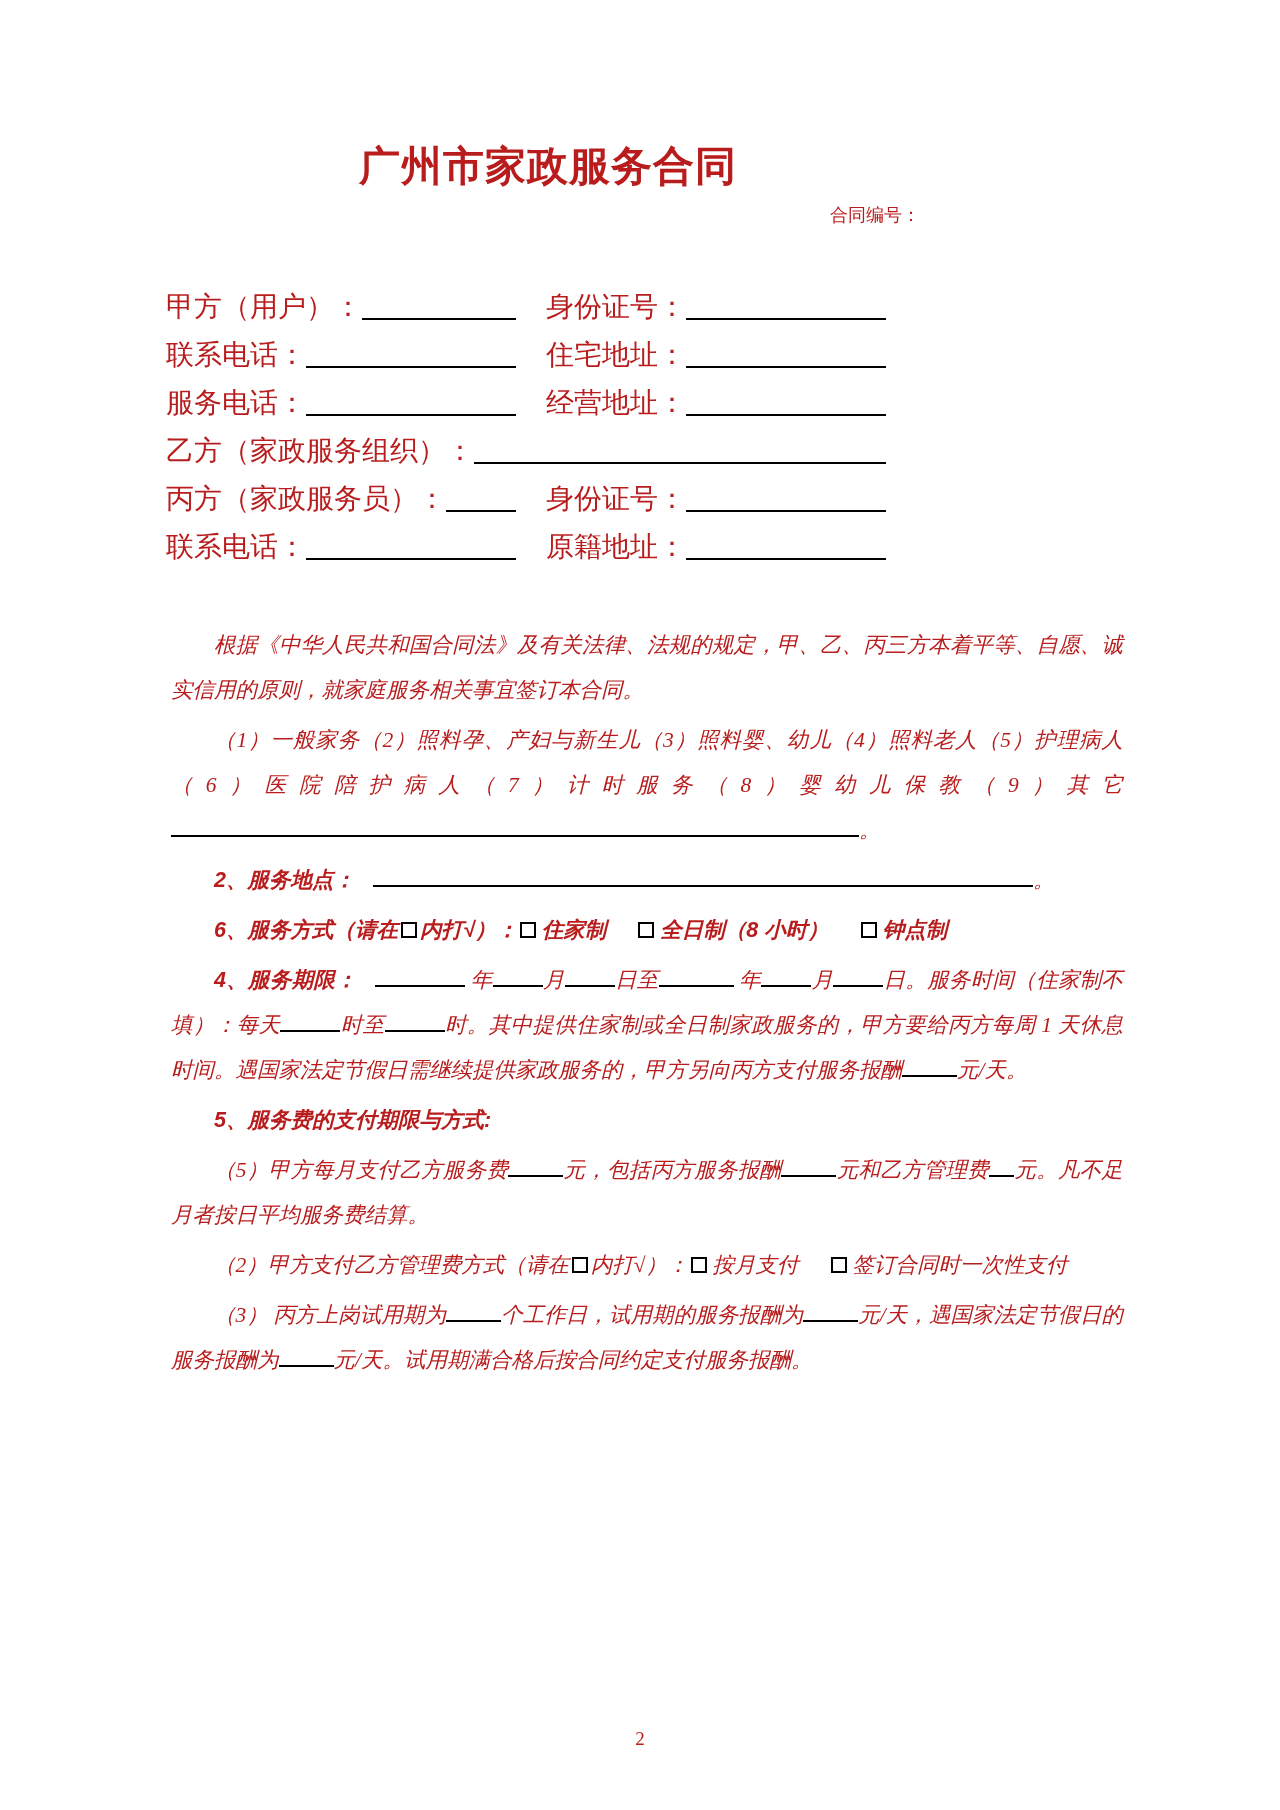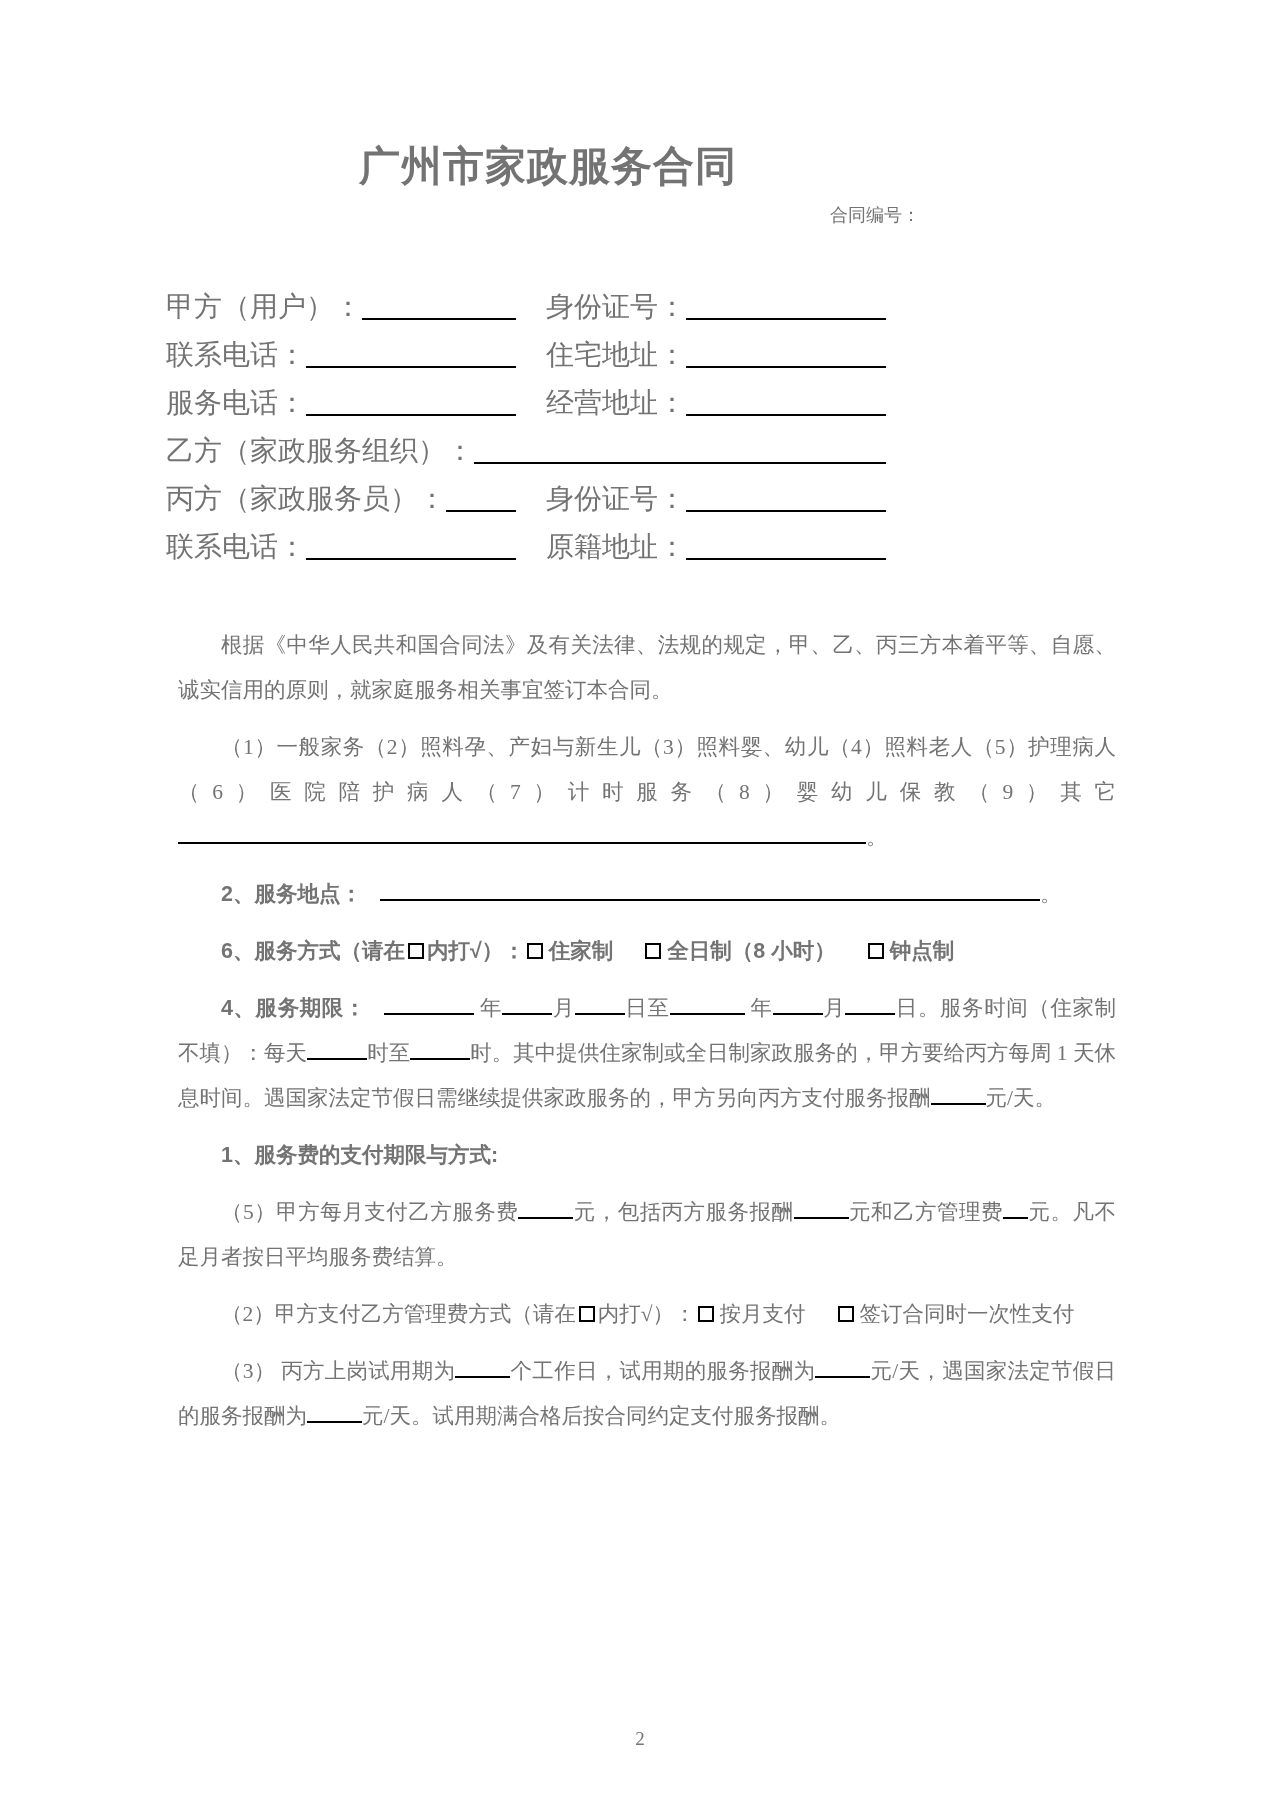--- a/index.html
+++ b/index.html
@@ -1,20 +1,20 @@
 <!DOCTYPE html>
 <html><head>
 <meta charset="utf-8">
 <style>
   * { margin:0; padding:0; box-sizing:border-box; }
   html,body { background:#ffffff; }
   .page {
     position:relative;
     width:1280px; height:1810px;
-    background:#ffffff; color:#737373;
+    background:#ffffff; color:#b91c1c;
     font-family:"Liberation Serif","DejaVu Serif",serif;
     overflow:hidden;
   }
   .content { padding:0 152px 0 166px; }
 
   
   .top { width:764px; }
   .doc-title {
     margin-top:142px;
     text-align:center;
@@ -36,21 +36,21 @@
   .prow { display:flex; height:48px; align-items:flex-end; padding-bottom:5px; }
   .half { display:flex; align-items:flex-end; }
   .half.l { width:350px; margin-right:30px; }
   .half.r { width:340px; }
   .half.full { width:720px; }
   .half .lab { white-space:nowrap; line-height:26px; }
   .fblank { flex:1; border-bottom:2px solid #000; height:26px; }
 
   
   .body { margin-top:58px; font-size:21.5px; line-height:45px; text-align:justify; }
-  .body p { margin:12px; }
+  .body p { margin:5px;font-style:italic; }
   .ind { text-indent:2em; }
   .hd { font-family:"Liberation Sans","DejaVu Sans",sans-serif; font-weight:bold; }
 
   
   .bl {
     display:inline-block;
     border-bottom:2px solid #000;
     height:1em;
     vertical-align:baseline;
   }
@@ -160,21 +160,21 @@
 
 
       <p class="ind"><span>（1）一般家务（2）照料孕、产妇与新生儿（3）照料婴、幼儿（4）照料老人（5）护理病人（6）医院陪护病人（7）计时服务（8）婴幼儿保教（9）其它</span><span class="bl w690"></span><span>。</span></p>
 
       <p class="ind"><span class="hd">2、服务地点：</span><span class="gap18"></span><span class="bl w660"></span><span>。</span></p>
 
       <p class="ind"><span class="hd">6、服务方式（请在</span><span class="cb mid"></span><span class="hd">内打√）：</span><span class="cb"></span><span class="hd">住家制</span><span class="gap30"></span><span class="cb"></span><span class="hd">全日制（8 小时）</span><span class="gap30"></span><span class="cb"></span><span class="hd">钟点制</span></p>
 
       <p class="ind"><span class="hd">4、服务期限：</span><span class="gap18"></span><span class="bl w90"></span> <span>年</span><span class="bl w50"></span><span>月</span><span class="bl w50"></span><span>日至</span><span class="bl w75"></span> <span>年</span><span class="bl w50"></span><span>月</span><span class="bl w50"></span><span>日。服务时间（住家制不填）：每天</span><span class="bl w60"></span><span>时至</span><span class="bl w60"></span><span>时。其中提供住家制或全日制家政服务的，甲方要给丙方每周 1 天休息时间。遇国家法定节假日需继续提供家政服务的，甲方另向丙方支付服务报酬</span><span class="bl w55"></span><span>元/天。</span></p>
 
-      <p class="ind"><span class="hd">1、服务费的支付期限与方式:</span></p>
+      <p class="ind"><span class="hd">5、服务费的支付期限与方式:</span></p>
 
       <p class="ind"><span>（5）甲方每月支付乙方服务费</span><span class="bl w55"></span><span>元，包括丙方服务报酬</span><span class="bl w55"></span><span>元和乙方管理费</span><span class="bl w25"></span><span>元。凡不足月者按日平均服务费结算。</span></p>
 
       <p class="ind"><span>（2）甲方支付乙方管理费方式（请在</span><span class="cb mid"></span><span>内打√）：</span><span class="cb"></span><span>按月支付</span><span class="gap30"></span><span class="cb"></span><span>签订合同时一次性支付</span></p>
 
       <p class="ind"><span>（3）  丙方上岗试用期为</span><span class="bl w55"></span><span>个工作日，试用期的服务报酬为</span><span class="bl w55"></span><span>元/天，遇国家法定节假日的服务报酬为</span><span class="bl w55"></span><span>元/天。试用期满合格后按合同约定支付服务报酬。</span></p>
 
     </div>
   </div>
 

